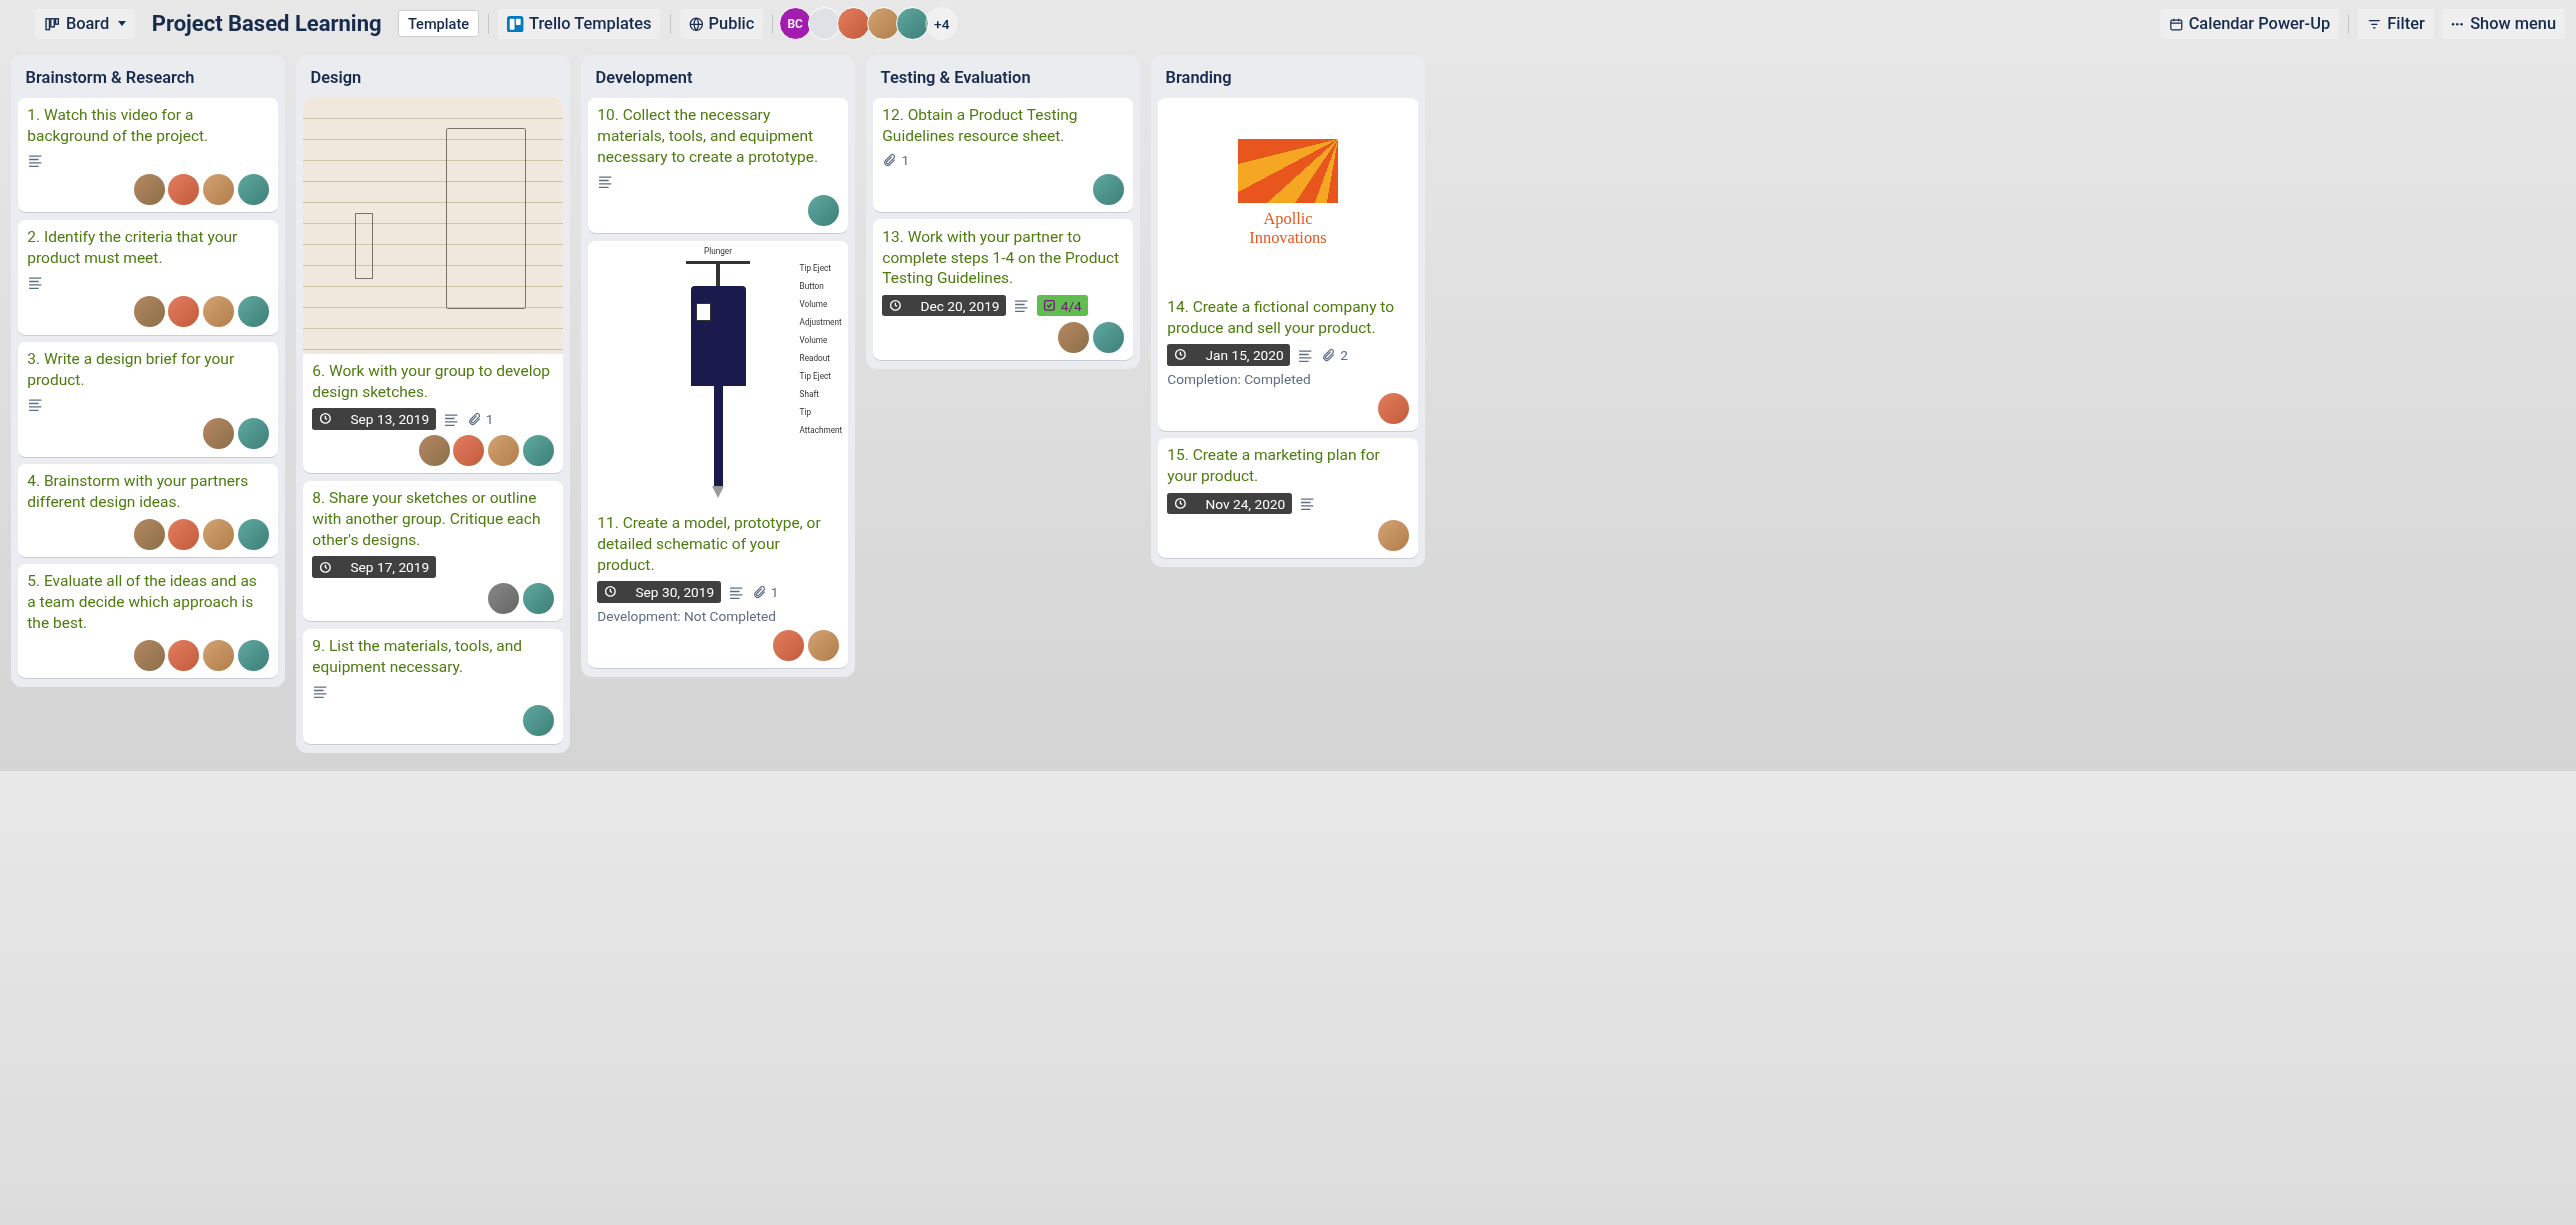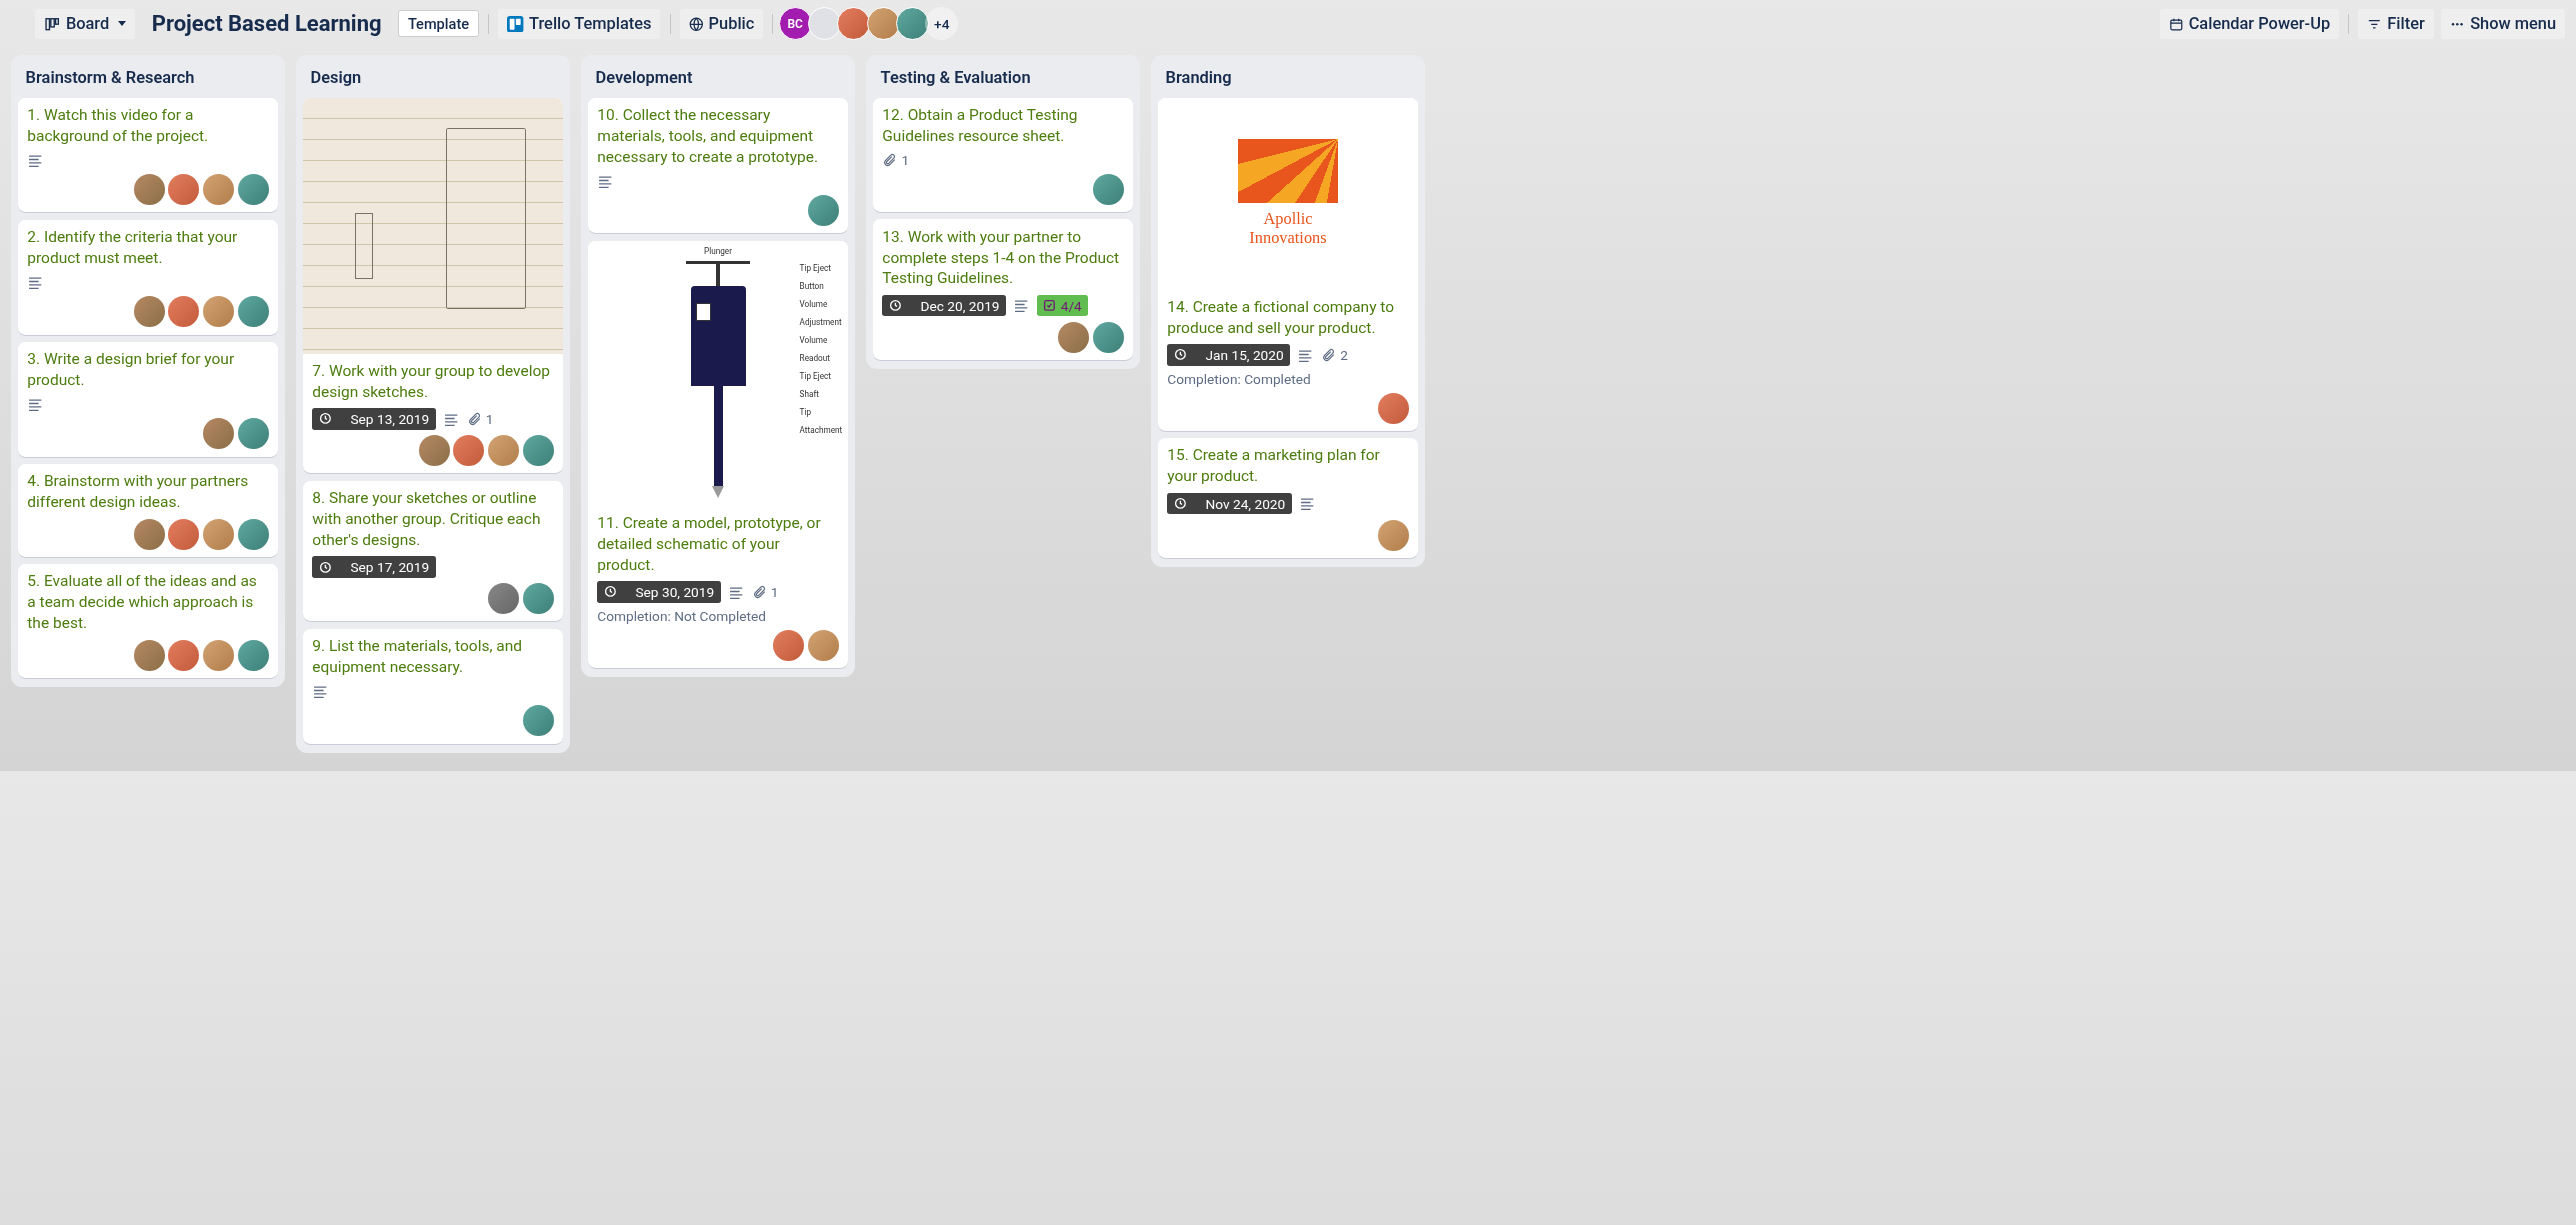--- a/index.html
+++ b/index.html
@@ -364,21 +364,21 @@
             <span class="m-avatar c4"></span>
           </div>
         </div>
       </div>
     </div>
     <div class="list">
       <div class="list-title">Design</div>
       <div class="card">
         <div class="card-cover sketch-cover"></div>
         <div class="card-body">
-          <div class="card-title">7. Work with your group to develop design sketches.</div>
+          <div class="card-title">6. Work with your group to develop design sketches.</div>
           <div class="badges-row">
             <span class="badge-due">
               <svg width="12.8" height="12.8" viewBox="0 0 24 24" fill="none" stroke="currentColor" stroke-width="2.5">
                 <circle cx="12" cy="12" r="9"></circle>
                 <path d="M12 7v5l3 2"></path>
               </svg>
               <span>Sep 13, 2019</span>
             </span>
             <span class="badge">
               <svg width="16.4" height="16.4" viewBox="0 0 24 24" fill="none" stroke="#5e6c84" stroke-width="2">
@@ -478,21 +478,21 @@
                 <path d="M3 6h18M3 11h14M3 16h18M3 21h14"></path>
               </svg>
             </span>
             <span class="badge">
               <svg width="14.6" height="14.6" viewBox="0 0 24 24" fill="none" stroke="#5e6c84" stroke-width="2">
                 <path d="M21 11l-8.5 8.5a5 5 0 01-7-7l9-9a3.5 3.5 0 015 5L11 17a2 2 0 01-3-3l8-8"></path>
               </svg>
               <span>1</span>
             </span>
           </div>
-          <div class="completion-text">Completion: Not Completed</div>
+          <div class="completion-text">Development: Not Completed</div>
           <div class="card-members">
             <span class="m-avatar c2"></span>
             <span class="m-avatar c3"></span>
           </div>
         </div>
       </div>
     </div>
     <div class="list">
       <div class="list-title">Testing &amp; Evaluation</div>
       <div class="card">

